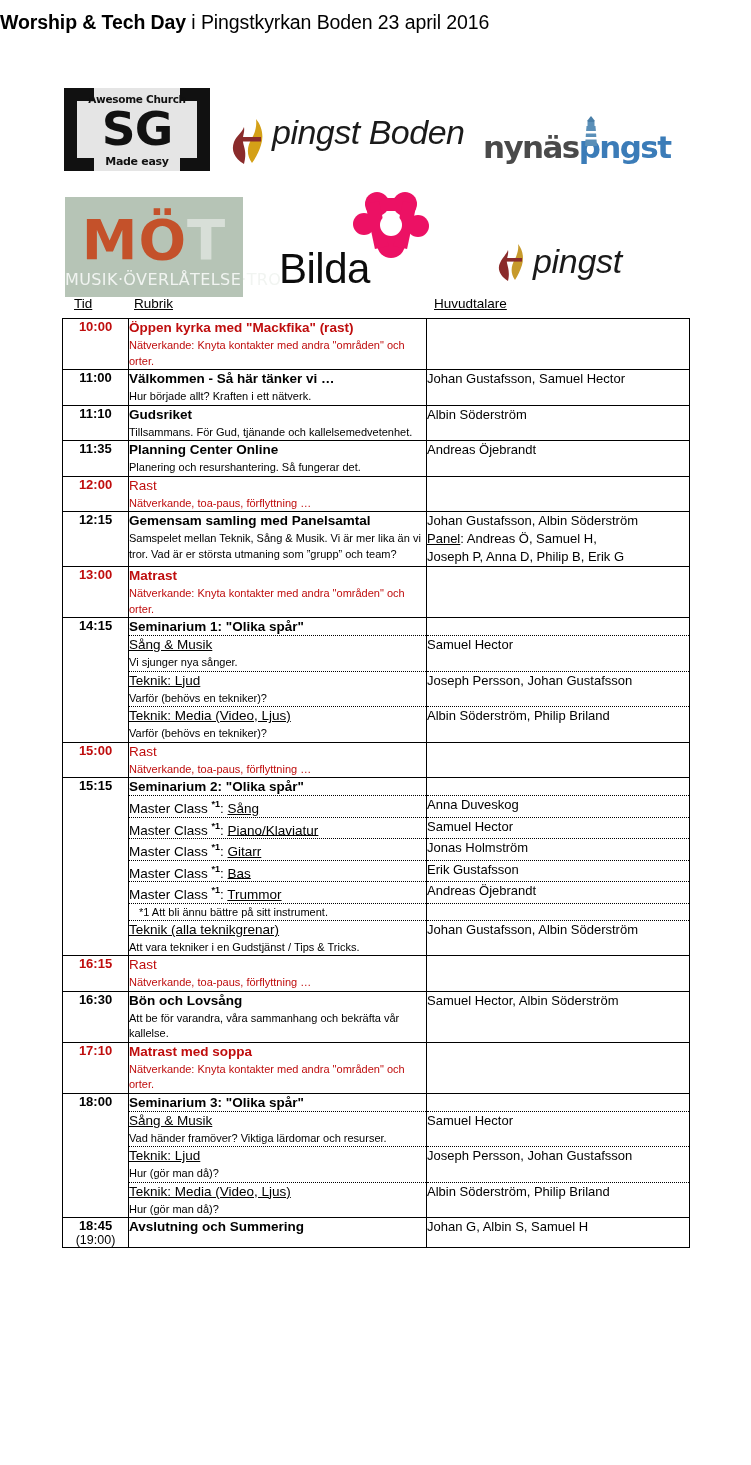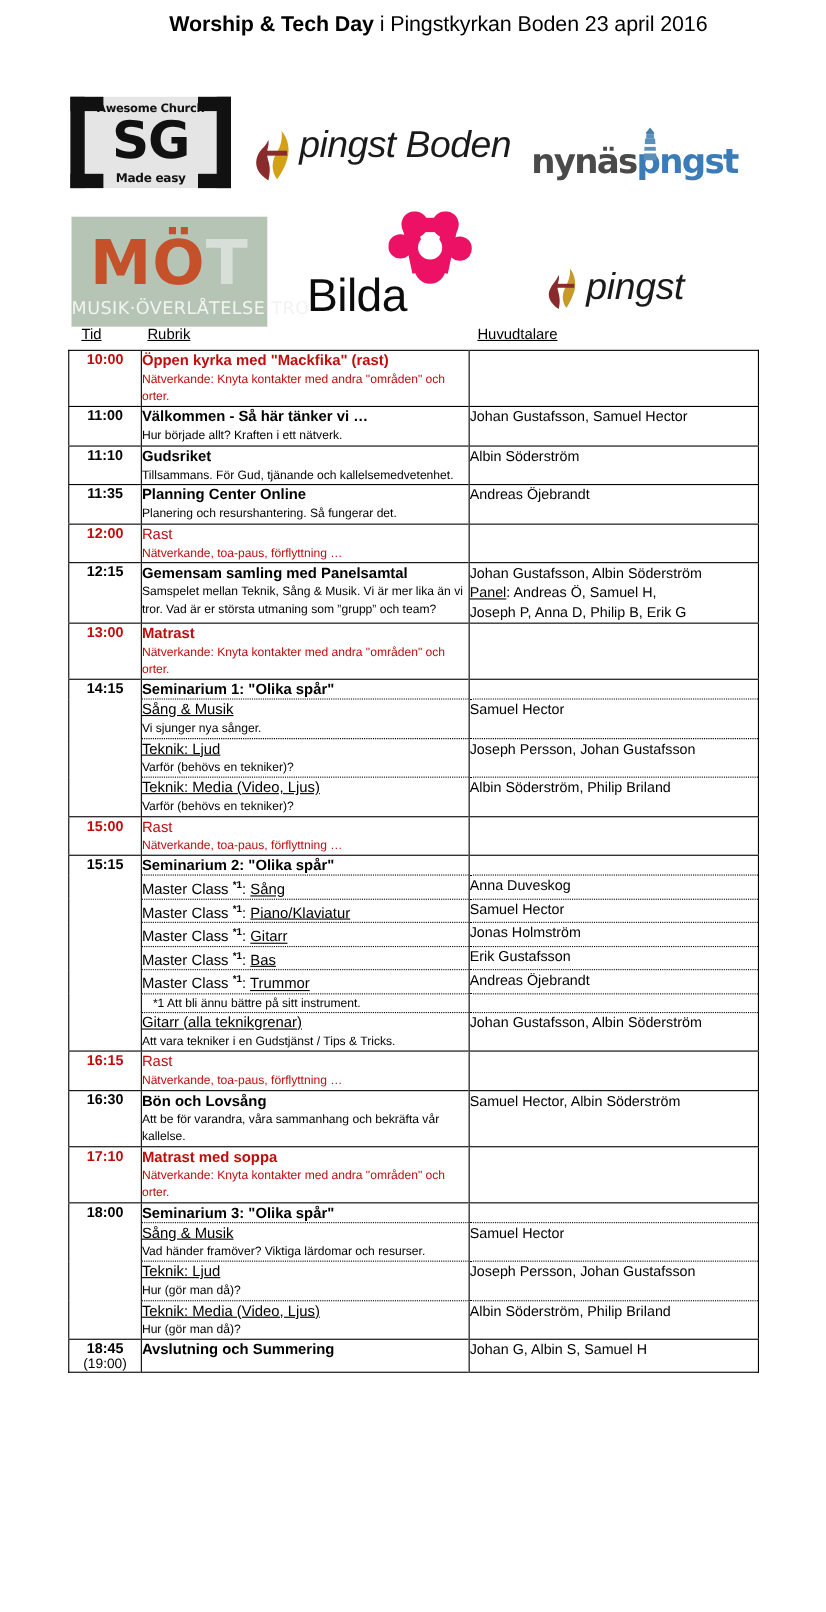--- a/index.html
+++ b/index.html
@@ -11,27 +11,26 @@
     width: 751px;
     height: 1465px;
     font-family: "Liberation Sans", sans-serif;
     color: #000000;
     position: relative;
     overflow: hidden;
   }
 
   
   #title-bar {
-    text-align: center;
+    text-align: left;
     padding-top: 9px;
     font-size: 19.5px;
     line-height: 26px;
     letter-spacing: -0.1px;
     white-space: nowrap;
-    padding-left: 46px;
   }
   #title-bar .bold { font-weight: bold; }
 
   
   #logo-area {
     position: relative;
     height: 220px;
     margin-top: 2px;
   }
   .logo { position: absolute; }
@@ -458,21 +457,21 @@
         <tr class="sub">
           <td class="c-tid"></td>
           <td class="c-rub">
             <div class="rub-note">*1 Att bli ännu bättre på sitt instrument.</div>
           </td>
           <td class="c-huv"></td>
         </tr>
         <tr class="sub">
           <td class="c-tid"></td>
           <td class="c-rub">
-            <div class="rub-title ul">Gitarr (alla teknikgrenar)</div>
+            <div class="rub-title ul">Teknik (alla teknikgrenar)</div>
             <div class="rub-desc">Att vara tekniker i en Gudstjänst / Tips &amp; Tricks.</div>
           </td>
           <td class="c-huv">
             <div>Johan Gustafsson, Albin Söderström</div>
           </td>
         </tr>
         <tr class="grp">
           <td class="c-tid red"><span>16:15</span></td>
           <td class="c-rub red">
             <div class="rub-title plain">Rast</div>

